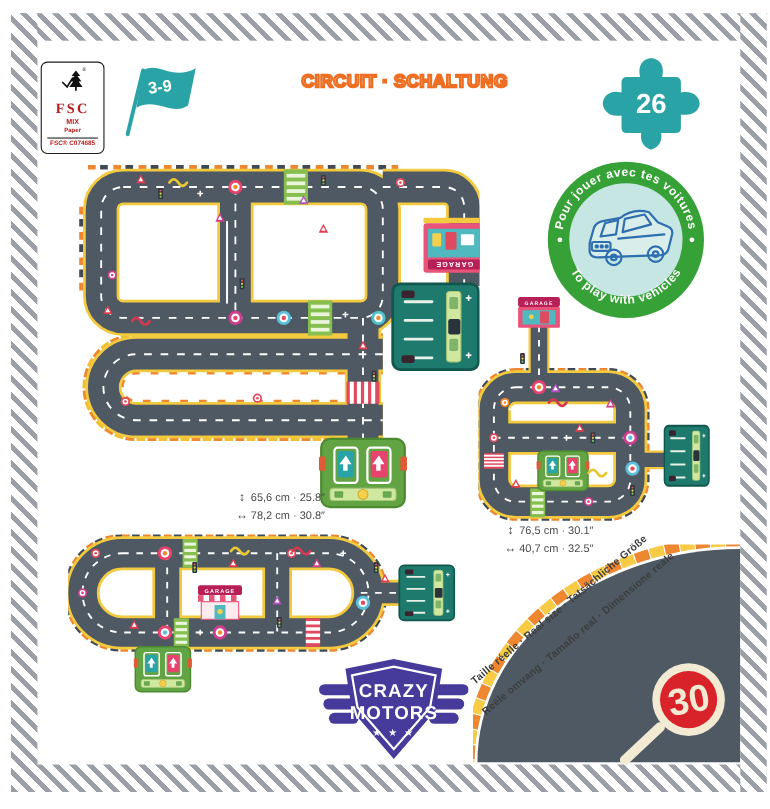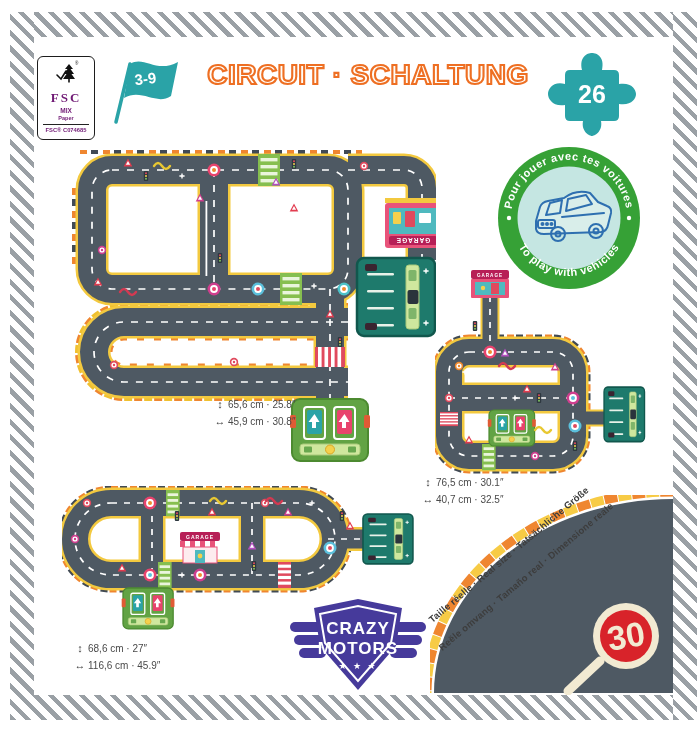--- a/index.html
+++ b/index.html
@@ -3,29 +3,29 @@
 <meta charset="utf-8">
 <style>
   html,body{margin:0;padding:0;background:#fff;}
   .stage{position:relative;width:700px;height:735px;background:#fff;overflow:hidden;
          font-family:"Liberation Sans",sans-serif;}
   .abs{position:absolute;}
   
   .hatch{position:absolute;background:repeating-linear-gradient(45deg,#9aa0a5 0 4.5px,#fff 4.5px 11px);z-index:6;}
   
   .fsc{position:absolute;left:37px;top:56px;width:58px;height:84px;border:1.6px solid #1d1d1d;
-       border-radius:6px;text-align:center;box-sizing:border-box;padding-top:3px;color:#701a75;}
+       border-radius:6px;text-align:center;box-sizing:border-box;padding-top:3px;color:#b91c1c;}
   .fsc-name{font-size:13px;font-weight:bold;letter-spacing:2px;font-family:"Liberation Serif",serif;}
   .fsc-mix{font-size:6.5px;font-weight:bold;margin-top:1px;}
   .fsc-paper{font-size:5.5px;font-weight:bold;margin-top:1px;}
   .fsc-rule{border-top:1px solid #222;margin:3px 5px 2px 5px;}
   .fsc-code{font-size:5.8px;font-weight:bold;}
   
   .title{position:absolute;left:168px;top:58px;width:400px;text-align:center;z-index:2;}
-  .title-line{font-weight:900;font-size:28px;letter-spacing:0.5px;line-height:33px;color:#ee6f23;white-space:nowrap;}
+  .title-line{font-weight:900;font-size:16px;letter-spacing:0.5px;line-height:33px;color:#ee6f23;white-space:nowrap;}
   @supports (-webkit-text-stroke: 2px #000){
     .title-line{color:#fffdf8;-webkit-text-stroke:2.1px #ee6f23;}
   }
   
   .rc{fill:none;stroke:#f3c93f;stroke-linejoin:round;}
   .rr{fill:none;stroke:#4e5963;stroke-linejoin:round;}
   .rl{fill:none;stroke:#fff;stroke-width:1.7;stroke-dasharray:7 8;}
   .hza{fill:none;stroke:#ef8630;}
   .hzb{fill:none;stroke:#414a54;}
   .hzy{fill:none;stroke:#f0c030;}
@@ -369,31 +369,27 @@
         <rect x="100" y="41" width="32" height="10" rx="5"></rect>
       <rect x="100" y="54" width="27" height="10" rx="5"></rect>
       <path d="M24,14 L68,5 L112,14 L106,52 L68,96 L30,52 Z"></path>
     </g>
     <path d="M30,20 L68,12 L106,20 L101,49 L68,87 L35,49 Z" fill="none" stroke="#fff" stroke-width="2"></path>
     <text x="68" y="40" class="brand-t">CRAZY</text>
     <text x="68" y="60" class="brand-t">MOTORS</text>
     <text x="68" y="75" class="brand-s">★ ★ ★</text>
   </svg>
 
-  <div class="dims" style="left:212px;top:396px">
+  <div class="dims" style="left:212px;top:444px">
     <div><span class="dim-arrow">↕</span><span>65,6 cm · 25.8″</span></div>
-    <div><span class="dim-arrow">↔</span><span>45,9 cm · 30.8″</span></div>
+    <div><span class="dim-arrow">↔</span><span>78,2 cm · 30.8″</span></div>
   </div>
-  <div class="dims" style="left:420px;top:474px">
+  <div class="dims" style="left:456px;top:474px">
     <div><span class="dim-arrow">↕</span><span>76,5 cm · 30.1″</span></div>
     <div><span class="dim-arrow">↔</span><span>40,7 cm · 32.5″</span></div>
-  </div>
-  <div class="dims" style="left:72px;top:640px">
-    <div><span class="dim-arrow">↕</span><span>68,6 cm · 27″</span></div>
-    <div><span class="dim-arrow">↔</span><span>116,6 cm · 45.9″</span></div>
   </div>
 
   <div class="hatch" style="left:10px;top:12px;width:687px;height:25px"></div>
   <div class="hatch" style="left:10px;top:695px;width:687px;height:25px"></div>
   <div class="hatch" style="left:10px;top:12px;width:24px;height:708px"></div>
   <div class="hatch" style="left:673px;top:12px;width:24px;height:708px"></div>
 
 </div>
 
 </body></html>

